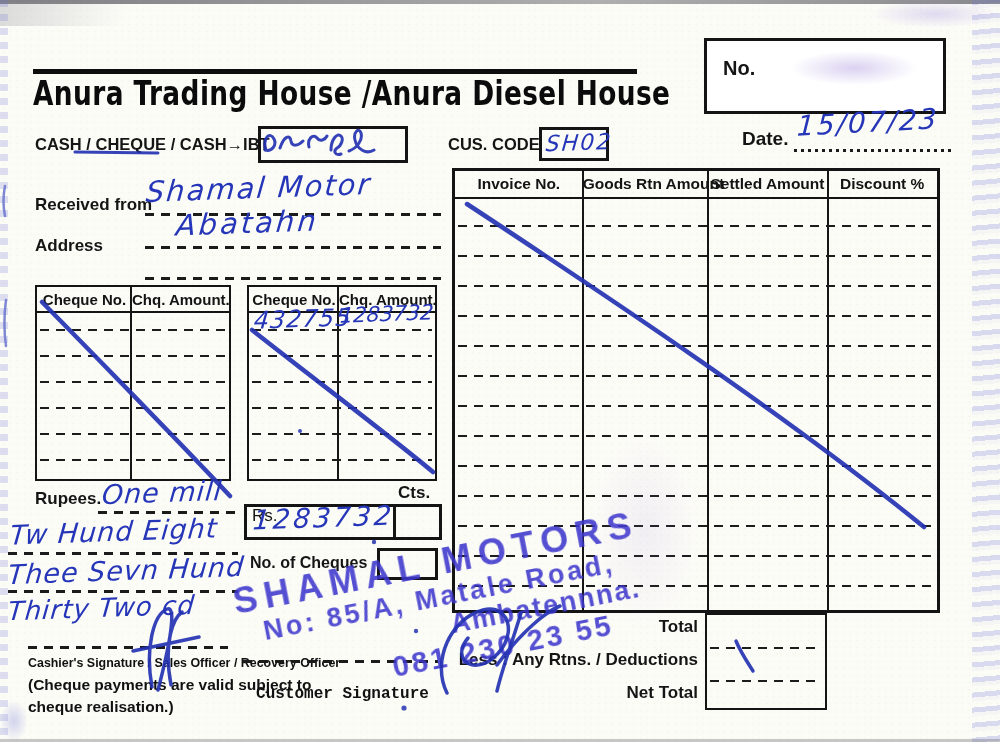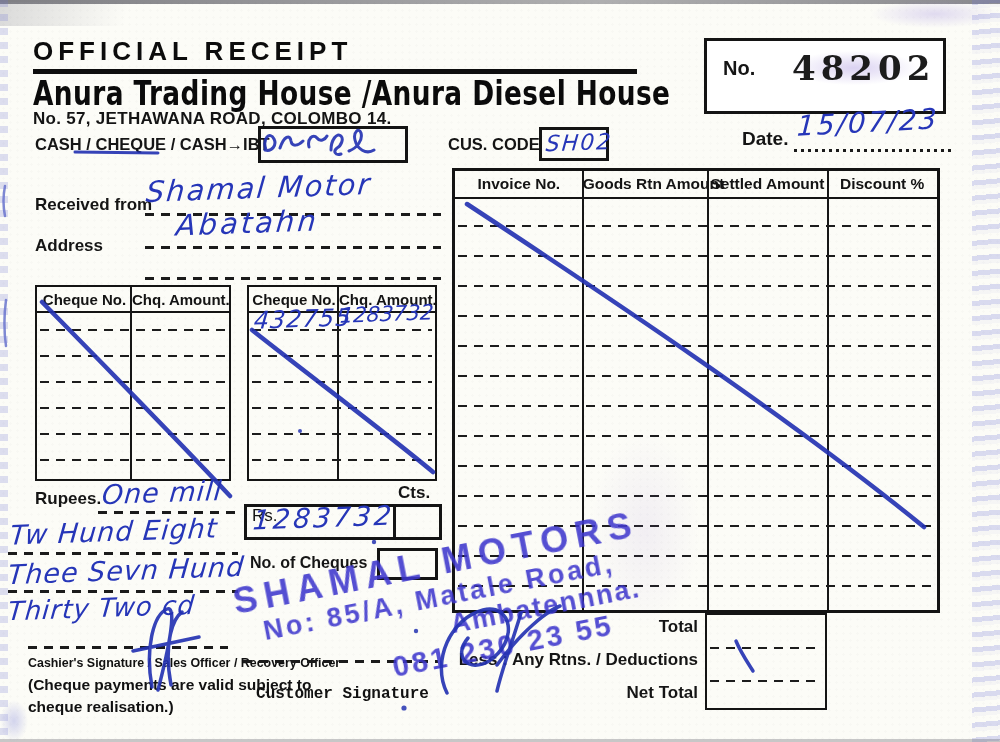--- a/index.html
+++ b/index.html
@@ -40,35 +40,32 @@
   .numstamp{position:absolute;left:85px;top:7px;font-family:"DejaVu Serif",serif;font-weight:700;
             font-size:34px;letter-spacing:5px;color:#1c1c1c;}
   .smudge{position:absolute;left:62px;top:4px;width:170px;height:46px;
           background:radial-gradient(closest-side,rgba(150,125,215,.35),transparent 75%);}
 </style>
 </head>
 <body>
 
 <div class="page">
 
-  <div class="title">OFFICIAL RECEIPT</div>
   <div class="title-underline"></div>
   <div class="company">Anura Trading House /Anura Diesel House</div>
-  <div class="coaddr">No. 57, JETHAWANA ROAD, COLOMBO 14.</div>
 
   <div class="lbl" style="left:35px;top:135px;font-size:16.5px;">CASH / CHEQUE / CASH→IBT</div>
   <div class="box" style="left:258px;top:126px;width:150px;height:37px;border-width:3px;"></div>
   <div class="lbl" style="left:448px;top:135px;font-size:16.5px;">CUS. CODE</div>
   <div class="box" style="left:539px;top:127px;width:70px;height:34px;border-width:3px;"></div>
   <div class="hand" style="left:546px;top:130px;font-size:22px;letter-spacing:2px;">SH02</div>
 
   <div class="box" style="left:704px;top:38px;width:242px;height:76px;border-width:3px;background:#fff;">
     <div class="smudge"></div>
     <div class="lbl" style="left:16px;top:16px;font-size:20px;font-weight:700;">No.</div>
-    <div class="numstamp">48202</div>
   </div>
 
   <div class="lbl" style="left:742px;top:128px;font-size:19px;font-weight:700;">Date.</div>
   <div class="dotline" style="left:794px;top:149px;width:160px;"></div>
   <div class="hand" style="left:797px;top:106px;font-size:28px;letter-spacing:2px;transform:rotate(-3deg) skewX(-6deg);">15/07/23</div>
 
   <div class="lbl" style="left:35px;top:195px;font-size:17px;">Received from</div>
   <div class="hand" style="left:146px;top:171px;font-size:29px;letter-spacing:2px;">Shamal Motor</div>
   <div class="dashline" style="left:145px;top:213px;width:296px;"></div>
   <div class="lbl" style="left:35px;top:236px;font-size:17px;">Address</div>

